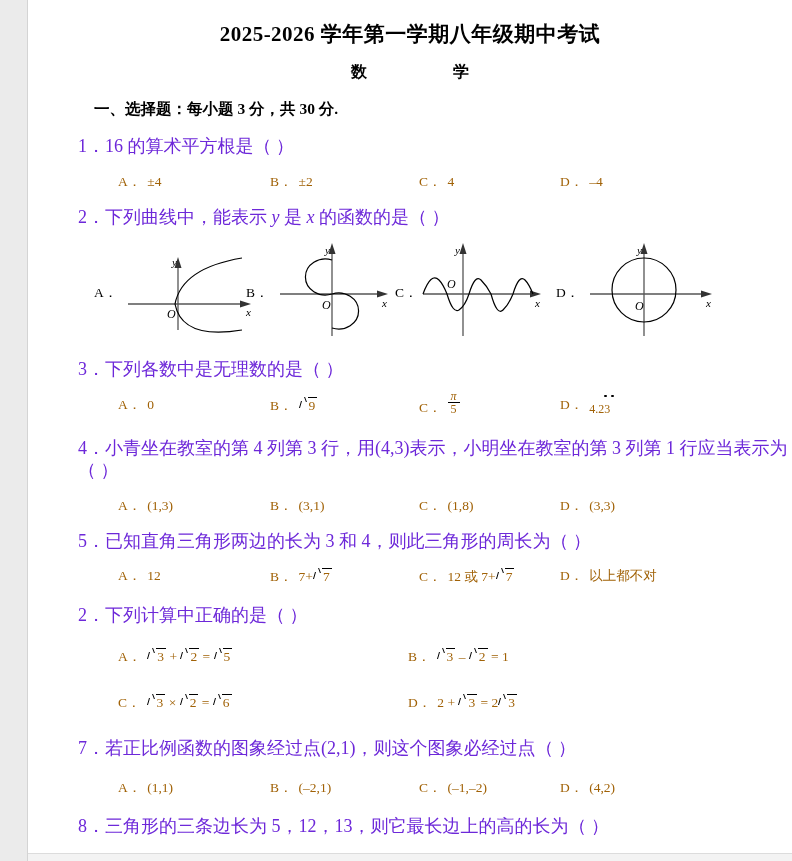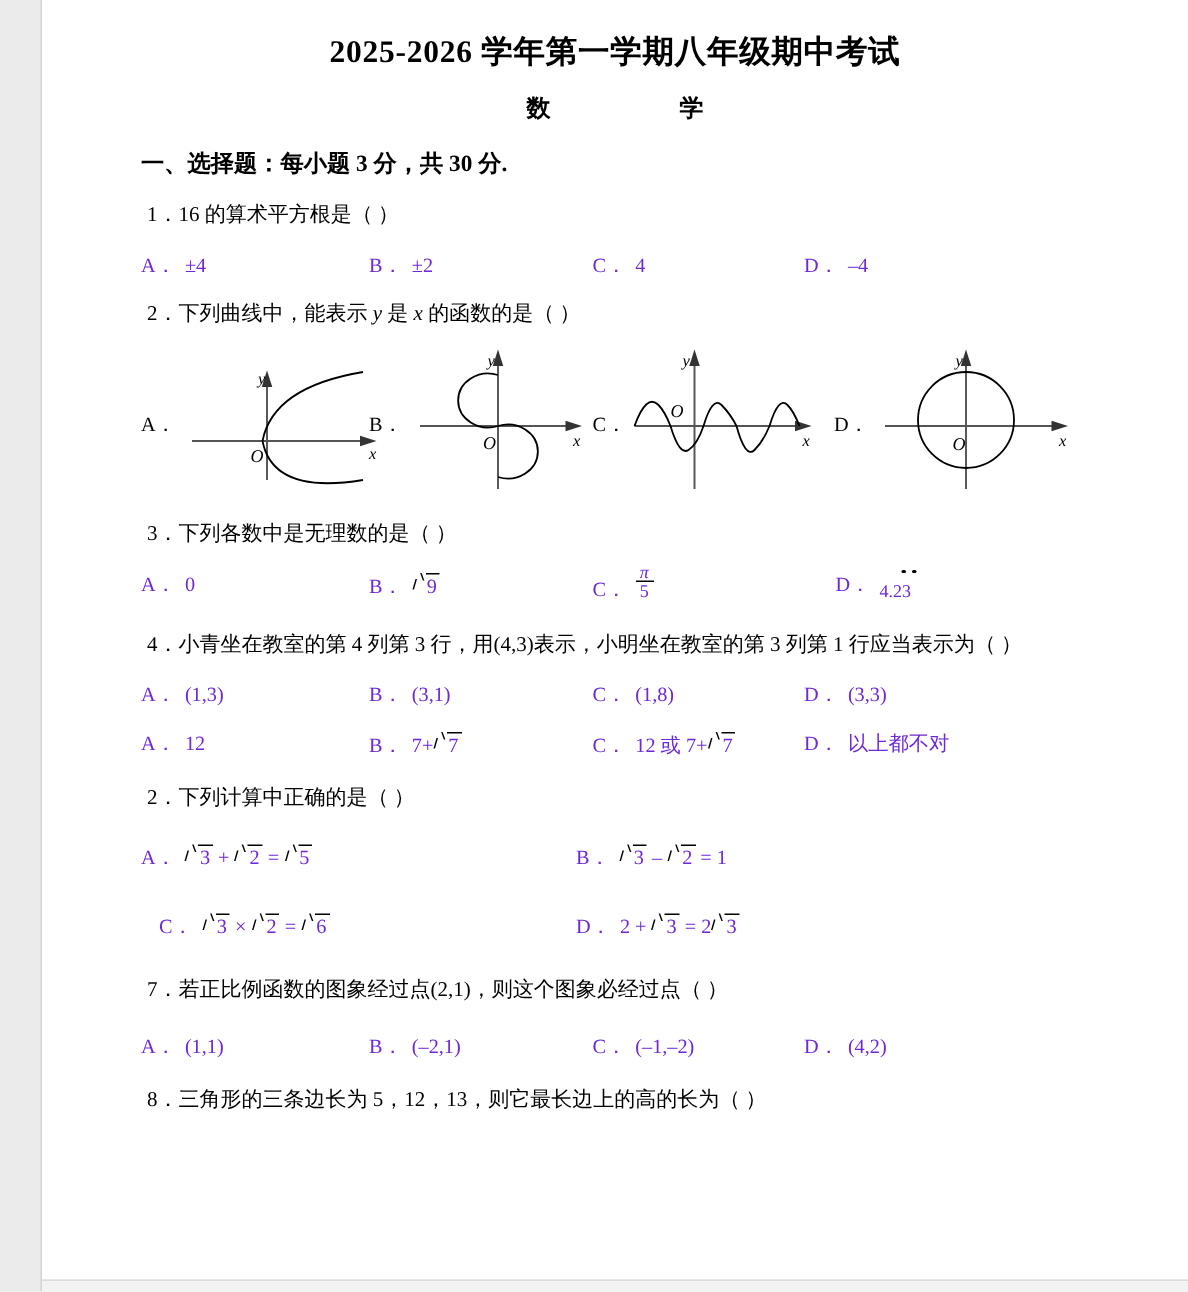--- a/index.html
+++ b/index.html
@@ -93,31 +93,31 @@
   }
 
   .section-head {
     font-size: 15.5px;
     font-weight: bold;
     margin: 16px 0 0 66px;
     color: #000;
   }
 
   .q {
-    font-size: 14px;
-    margin-left: 70px;
+    font-size: 18px;
+    margin-left: 50px;
     margin-top: 15px;
-    color: #000000;
+    color: #6d28d9;
     line-height: 1.25;
   }
   .opts {
     font-size: 13.5px;
-    margin-left: 66px;
+    margin-left: 90px;
     margin-top: 15px;
-    color: #6d28d9;
+    color: #a16207;
     position: relative;
     height: 18px;
   }
   .opts.two-col { height: 22px; }
   .opt { position: absolute; top: 0; white-space: nowrap; }
   .opt .lbl { margin-right: 6px; }
 
   
   .sqrt {
     display: inline-block;
@@ -285,45 +285,46 @@
             <text x="124" y="75" font-size="11" font-style="italic" font-family="Liberation Serif, serif" fill="#000">x</text>
           </svg>
         </div>
       </div>
 
       <div class="q" style="margin-top:14px">3．下列各数中是无理数的是（    ）</div>
       <div class="opts" style="height:26px">
         <span class="opt" style="left:0px"><span class="lbl">A．</span><span></span>0</span>
         <span class="opt" style="left:152px"><span class="lbl">B．</span><span class="sqrt"><span class="rad">9</span></span></span>
         <span class="opt" style="left:301px;top:-5px"><span class="lbl" style="position:relative;top:5px">C．</span><span class="frac"><span class="num">π</span><span class="den">5</span></span></span>
-        <span class="opt" style="left:463px"><span class="lbl">D．</span><span class="repeat-dec" style="font-size:12px;position:relative;top:4px"><span class="dot" style="left:15px"></span><span class="dot" style="left:22px"></span><span>4.23</span></span></span>
+        <span class="opt" style="left:442px"><span class="lbl">D．</span><span class="repeat-dec" style="font-size:12px;position:relative;top:4px"><span class="dot" style="left:15px"></span><span class="dot" style="left:22px"></span><span>4.23</span></span></span>
       </div>
 
       <div class="q">4．小青坐在教室的第 4 列第 3 行，用(4,3)表示，小明坐在教室的第 3 列第 1 行应当表示为（    ）</div>
       <div class="opts">
         <span class="opt" style="left:0px"><span class="lbl">A．</span><span>(1,3)</span></span>
         <span class="opt" style="left:152px"><span class="lbl">B．</span><span>(3,1)</span></span>
         <span class="opt" style="left:301px"><span class="lbl">C．</span><span>(1,8)</span></span>
         <span class="opt" style="left:442px"><span class="lbl">D．</span><span>(3,3)</span></span>
       </div>
 
+      <div class="q">5．已知直角三角形两边的长为 3 和 4，则此三角形的周长为（        ）</div>
       <div class="opts" style="height:22px">
         <span class="opt" style="left:0px"><span class="lbl">A．</span>12</span>
         <span class="opt" style="left:152px"><span class="lbl">B．</span>7+<span class="sqrt"><span class="rad">7</span></span></span>
         <span class="opt" style="left:301px"><span class="lbl">C．</span>12 或 7+<span class="sqrt"><span class="rad">7</span></span></span>
         <span class="opt" style="left:442px"><span class="lbl">D．</span>以上都不对</span>
       </div>
 
       <div class="q">2．下列计算中正确的是（    ）</div>
       <div class="opts two-col" style="margin-top:20px;height:24px">
         <span class="opt" style="left:0px"><span class="lbl">A．</span><span class="sqrt"><span class="rad">3</span></span> + <span class="sqrt"><span class="rad">2</span></span> = <span class="sqrt"><span class="rad">5</span></span></span>
         <span class="opt" style="left:290px"><span class="lbl">B．</span><span class="sqrt"><span class="rad">3</span></span> – <span class="sqrt"><span class="rad">2</span></span> = 1</span>
       </div>
       <div class="opts two-col" style="margin-top:22px;height:24px">
-        <span class="opt" style="left:12px"><span class="lbl">C．</span><span class="sqrt"><span class="rad">3</span></span> × <span class="sqrt"><span class="rad">2</span></span> = <span class="sqrt"><span class="rad">6</span></span></span>
+        <span class="opt" style="left:0px"><span class="lbl">C．</span><span class="sqrt"><span class="rad">3</span></span> × <span class="sqrt"><span class="rad">2</span></span> = <span class="sqrt"><span class="rad">6</span></span></span>
         <span class="opt" style="left:290px"><span class="lbl">D．</span>2 + <span class="sqrt"><span class="rad">3</span></span> = 2<span class="sqrt"><span class="rad">3</span></span></span>
       </div>
 
       <div class="q" style="margin-top:20px">7．若正比例函数的图象经过点(2,1)，则这个图象必经过点（    ）</div>
       <div class="opts" style="margin-top:20px">
         <span class="opt" style="left:0px"><span class="lbl">A．</span><span>(1,1)</span></span>
         <span class="opt" style="left:152px"><span class="lbl">B．</span><span>(–2,1)</span></span>
         <span class="opt" style="left:301px"><span class="lbl">C．</span><span>(–1,–2)</span></span>
         <span class="opt" style="left:442px"><span class="lbl">D．</span><span>(4,2)</span></span>
       </div>

